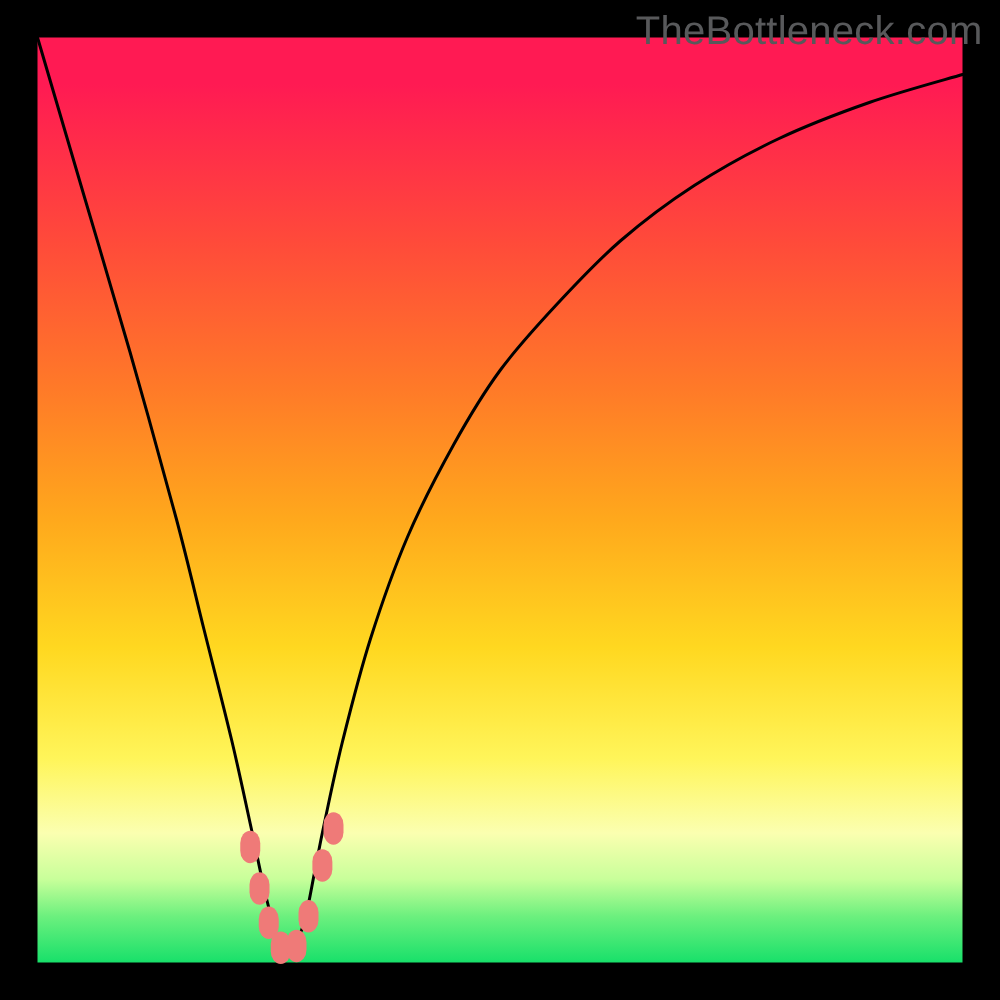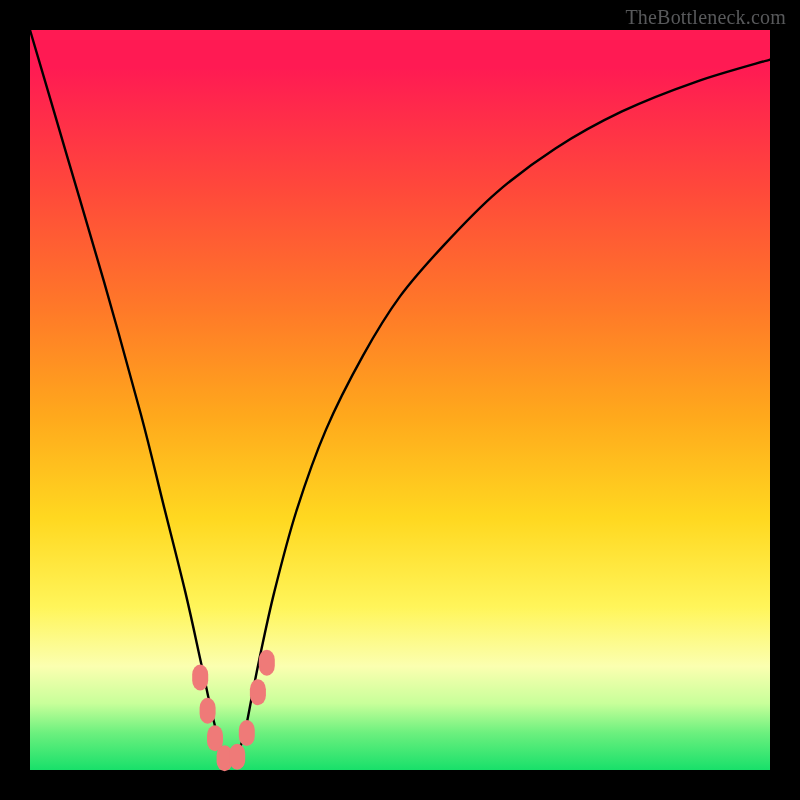--- a/index.html
+++ b/index.html
@@ -7,22 +7,22 @@
   .frame {
     width: 800px;
     height: 800px;
     background: #000;
     position: relative;
   }
   .watermark {
     position: absolute;
     top: 6px;
     right: 14px;
-    font-family: Liberation Serif, serif;
-    font-size: 20px;
+    font-family: Liberation Sans, sans-serif;
+    font-size: 32px;
     color: #58595b;
     letter-spacing: 0.2px;
     z-index: 10;
   }
   .plot {
     position: absolute;
     left: 30px;
     top: 30px;
     width: 740px;
     height: 740px;

